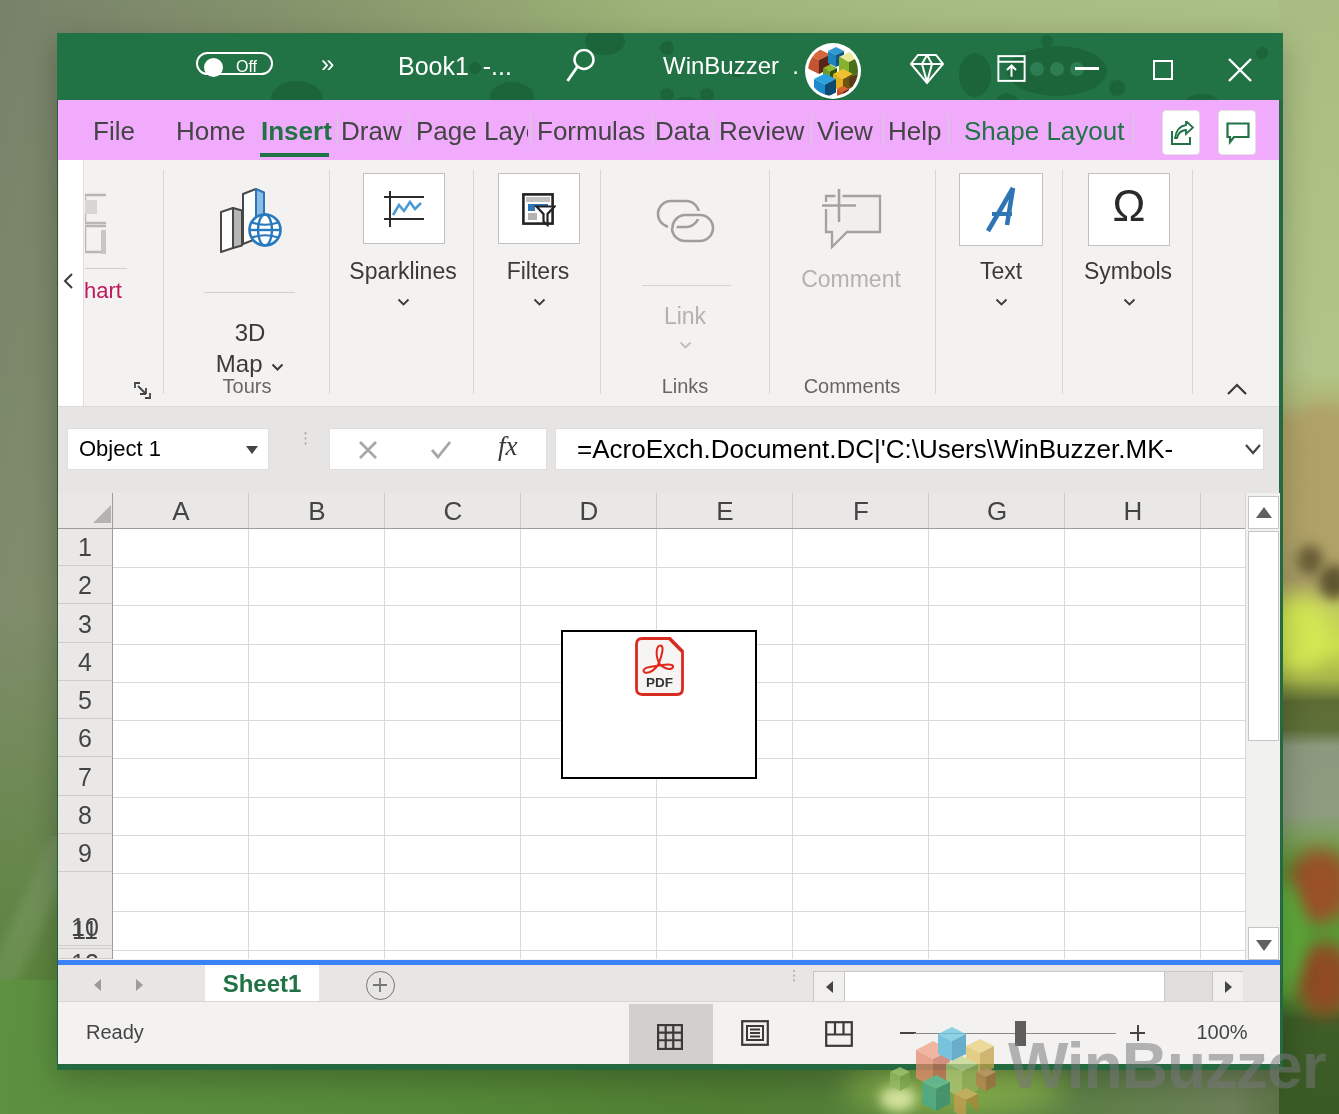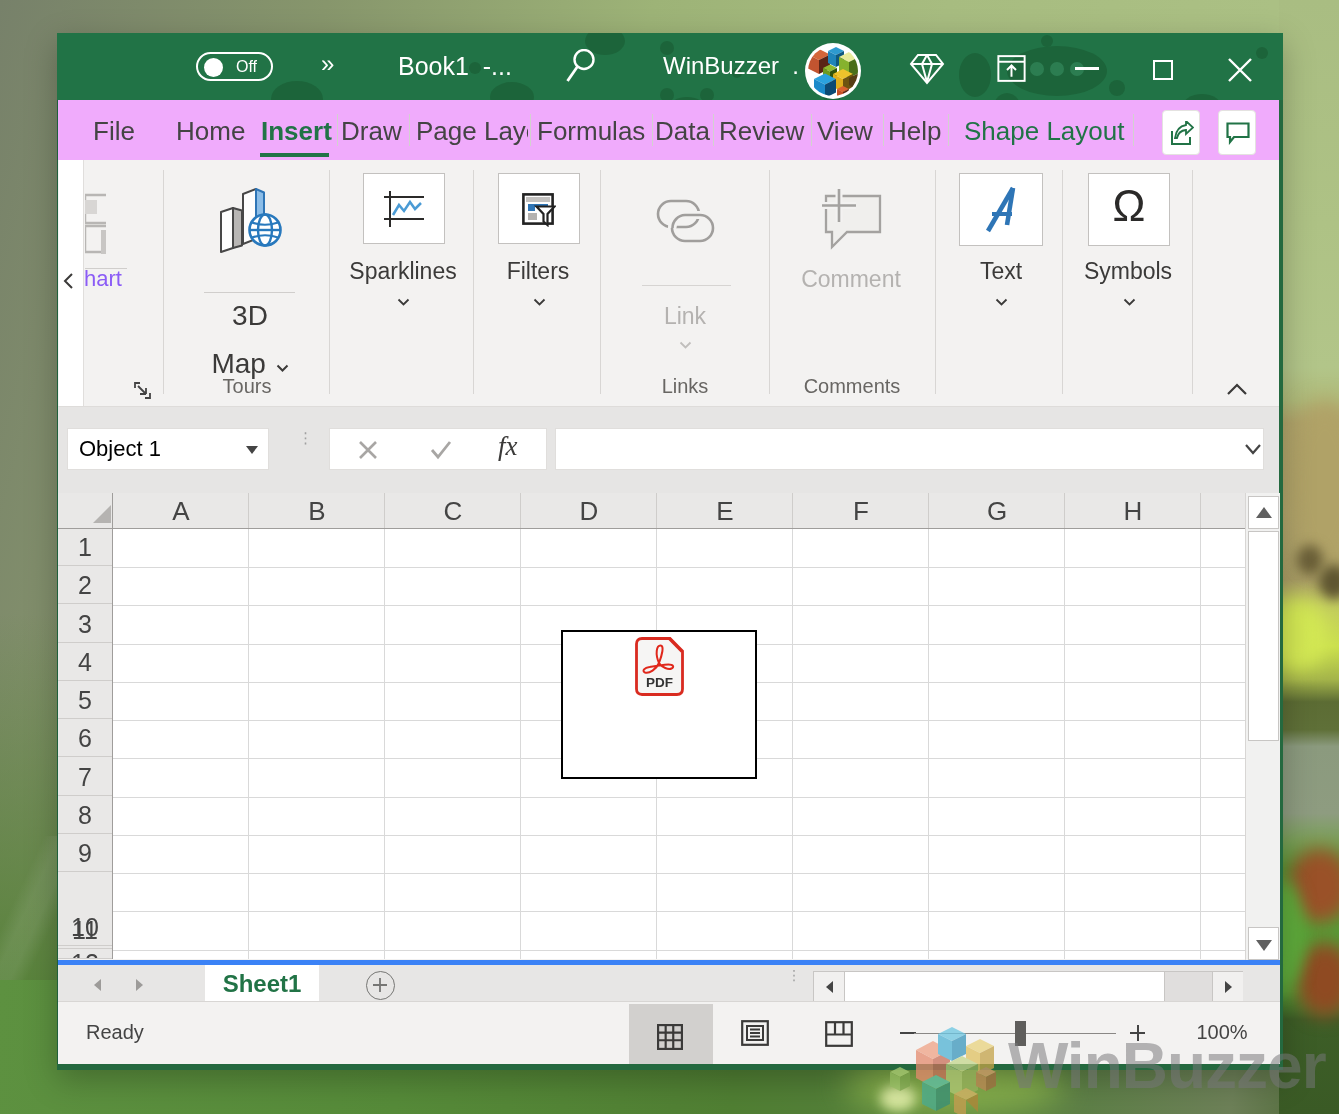--- a/index.html
+++ b/index.html
@@ -117,21 +117,21 @@
         <g>
           <ellipse cx="630" cy="78" rx="20" ry="14"></ellipse>
           <circle cx="610" cy="62" r="7"></circle>
             <circle cx="650" cy="62" r="7"></circle>
           <path d="M615 88 L607 98 M625 90 L621 100 M637 90 L641 100 M646 88 L654 98" stroke="#1c6339" stroke-width="3" fill="none"></path>
         </g>
         <ellipse cx="950" cy="80" rx="15" ry="20"></ellipse>
         <path d="M940 95 Q945 105 950 95 Q955 105 962 95" stroke="#1c6339" stroke-width="3" fill="none"></path>
       </g>
     </svg>
-    <div class="abs" style="left:139px;top:19px;width:77px;height:29px;border:2.5px solid #fff;border-radius:16px;">
+    <div class="abs" style="left:139px;top:19px;width:77px;height:23px;border:2.5px solid #fff;border-radius:16px;">
       <div class="abs" style="left:6px;top:3.5px;width:19px;height:19px;border-radius:50%;background:#fff;"></div>
       <div class="abs" style="left:38px;top:0px;width:40px;line-height:26px;color:#fff;font-size:16px;">Off</div>
     </div>
     <div class="abs t" style="left:264px;top:0;line-height:62px;font-size:24px;">»</div>
     <div class="abs t" style="left:341px;top:0;line-height:66px;font-size:25px;">Book1&nbsp; -...</div>
     <svg class="abs" style="left:509px;top:16px" width="32" height="36" viewBox="0 0 32 36">
       <circle cx="18" cy="10.5" r="9.5" fill="none" stroke="#fff" stroke-width="2.4"></circle>
       <line x1="11.5" y1="17.5" x2="1.5" y2="32" stroke="#fff" stroke-width="2.8"></line>
     </svg>
     <div class="abs t" style="left:606px;top:0;line-height:66px;font-size:24px;">WinBuzzer&nbsp; .</div>
@@ -225,41 +225,41 @@
           <path d="M10 2 L3 9 L10 16" fill="none" stroke="#3b3a39" stroke-width="2"></path>
         </svg>
     </div>
     <svg class="abs" style="left:27px;top:30px" width="21" height="65" viewBox="0 0 21 65">
       <rect x="0" y="5" width="26" height="28" fill="none" stroke="#b8b6b4" stroke-width="2.5"></rect>
       <rect x="0" y="10" width="12" height="14" fill="#d8d6d4"></rect>
       <rect x="0" y="36" width="30" height="26" fill="none" stroke="#b8b6b4" stroke-width="2.5"></rect>
       <rect x="16" y="40" width="16" height="24" fill="#c8c6c4"></rect>
     </svg>
     <div class="abs" style="left:27px;top:108px;width:42px;height:1px;background:#d0cecc;"></div>
-    <div class="abs" style="left:26px;top:106px;width:60px;font-size:22px;color:#8b5cf6;">hart</div>
+    <div class="abs" style="left:26px;top:118px;width:60px;font-size:22px;color:#be185d;">hart</div>
     <svg class="abs" style="left:76px;top:222px" width="17" height="17" viewBox="0 0 17 17">
       <path d="M1 6 L1 1 L6 1 M16 11 L16 16 L11 16" fill="none" stroke="#444" stroke-width="1.8"></path>
       <path d="M4 4 L12 12 M12 12 L12 6 M12 12 L6 12" fill="none" stroke="#444" stroke-width="1.8"></path>
     </svg>
     <div class="rsep" style="left:105px;"></div>
 
     <svg class="abs" style="left:157px;top:21px" width="68" height="72" viewBox="0 0 68 72">
       <g stroke="#474747" stroke-width="2" stroke-linejoin="round">
         <polygon points="28,13 41,8 41,58 28,63" fill="#fdfdfd"></polygon>
         <polygon points="41,8 49,11.5 49,54.5 41,58" fill="#8bbde8" stroke="#2e75b6"></polygon>
         <polygon points="6,31 18,27 18,67 6,71" fill="#fdfdfd"></polygon>
         <polygon points="18,27 27,29.5 27,64.5 18,67" fill="#b8b6b4"></polygon>
       </g>
       <circle cx="50" cy="49" r="15.5" fill="#fff" stroke="#2879bd" stroke-width="2.6"></circle>
       <ellipse cx="50" cy="49" rx="7" ry="15.5" fill="none" stroke="#2879bd" stroke-width="2.4"></ellipse>
       <line x1="34.5" y1="49" x2="65.5" y2="49" stroke="#2879bd" stroke-width="2.4"></line>
       <path d="M37 41.5 Q50 46 63 41.5 M37 56.5 Q50 52 63 56.5" fill="none" stroke="#2879bd" stroke-width="2.2"></path>
     </svg>
     <div class="abs" style="left:146px;top:132px;width:91px;height:1px;background:#d0cecc;"></div>
-    <div class="rlabel" style="left:152px;top:132px;width:80px;font-size:28px;line-height:48px;">3D<br>Map <svg width="13" height="9" viewBox="0 0 13 9" style="margin-left:2px">
+    <div class="rlabel" style="left:152px;top:157px;width:80px;font-size:24px;line-height:31px;">3D<br>Map <svg width="13" height="9" viewBox="0 0 13 9" style="margin-left:2px">
           <path d="M1.5 1.5 L6.5 6.5 L11.5 1.5" fill="none" stroke="#3b3a39" stroke-width="2"></path>
         </svg></div>
     <div class="rgroup" style="left:149px;width:80px;">Tours</div>
     <div class="rsep" style="left:271px;"></div>
 
     <div class="rbox" style="left:305px;top:13px;">
       <svg style="position:absolute;left:19px;top:15px" width="42" height="40" viewBox="0 0 42 40">
         <line x1="7" y1="2" x2="7" y2="38" stroke="#2b2a29" stroke-width="2"></line>
         <line x1="1" y1="8" x2="41" y2="8" stroke="#2b2a29" stroke-width="2"></line>
         <line x1="1" y1="30" x2="41" y2="30" stroke="#2b2a29" stroke-width="2"></line>
@@ -351,20 +351,21 @@
     <div class="fbox" style="left:271px;width:218px;">
       <svg style="position:absolute;left:28px;top:11px" width="20" height="20" viewBox="0 0 20 20">
           <path d="M2 2 L18 18 M18 2 L2 18" stroke="#a8a6a4" stroke-width="2.6" fill="none"></path>
         </svg>
       <svg style="position:absolute;left:100px;top:11px" width="22" height="20" viewBox="0 0 22 20">
           <path d="M2 10 L8 17 L20 2" stroke="#a8a6a4" stroke-width="2.8" fill="none"></path>
         </svg>
       <div class="abs" style="left:168px;top:2px;font-family:'Liberation Serif',serif;font-style:italic;font-size:27px;color:#3b3a39;"><i>f</i>x</div>
     </div>
     <div class="fbox" style="left:497px;width:709px;">
+      <div class="abs" style="left:21px;top:0;line-height:41px;font-size:26px;color:#000;white-space:nowrap;">=AcroExch.Document.DC|'C:\Users\WinBuzzer.MK-</div>
       <svg style="position:absolute;left:688px;top:14px" width="18" height="12" viewBox="0 0 18 12">
           <path d="M2 2 L9 10 L16 2" stroke="#444" stroke-width="2.2" fill="none"></path>
         </svg>
     </div>
   </div>
   <div id="cheaders">
     <svg class="abs" style="left:34px;top:11px" width="20" height="20" viewBox="0 0 20 20">
         <path d="M19 1 L19 19 L1 19 Z" fill="#b5b3b1"></path>
       </svg>
     <div class="ch" style="left:0px;width:55px;border-right:1px solid #9f9d9b;"></div>

